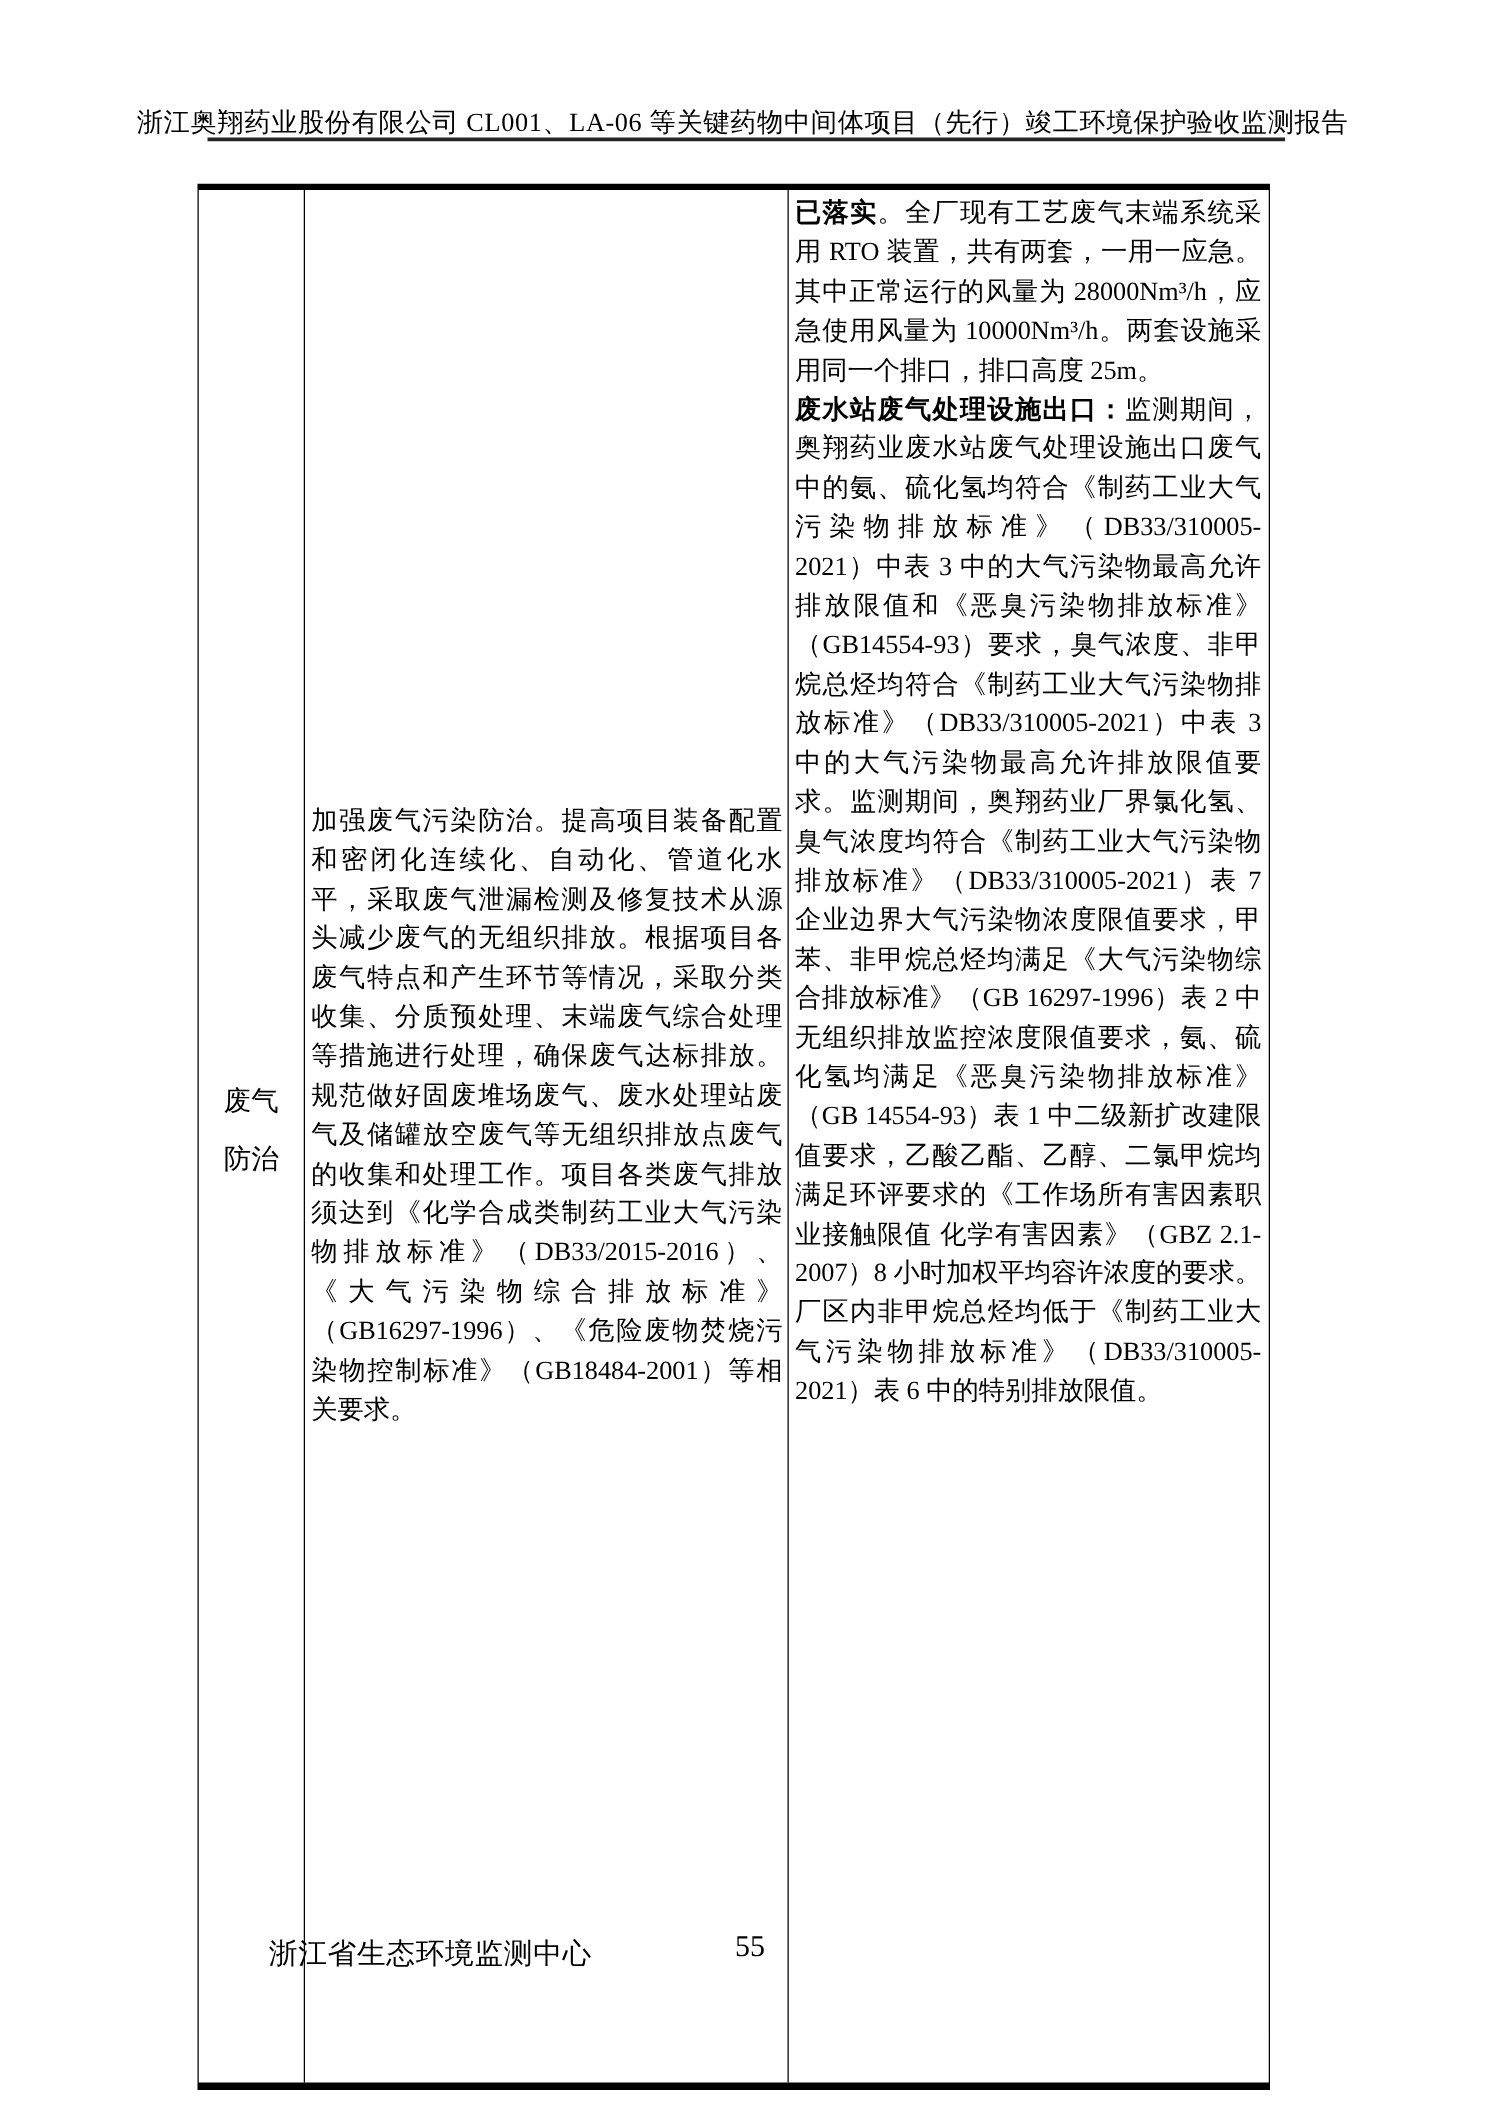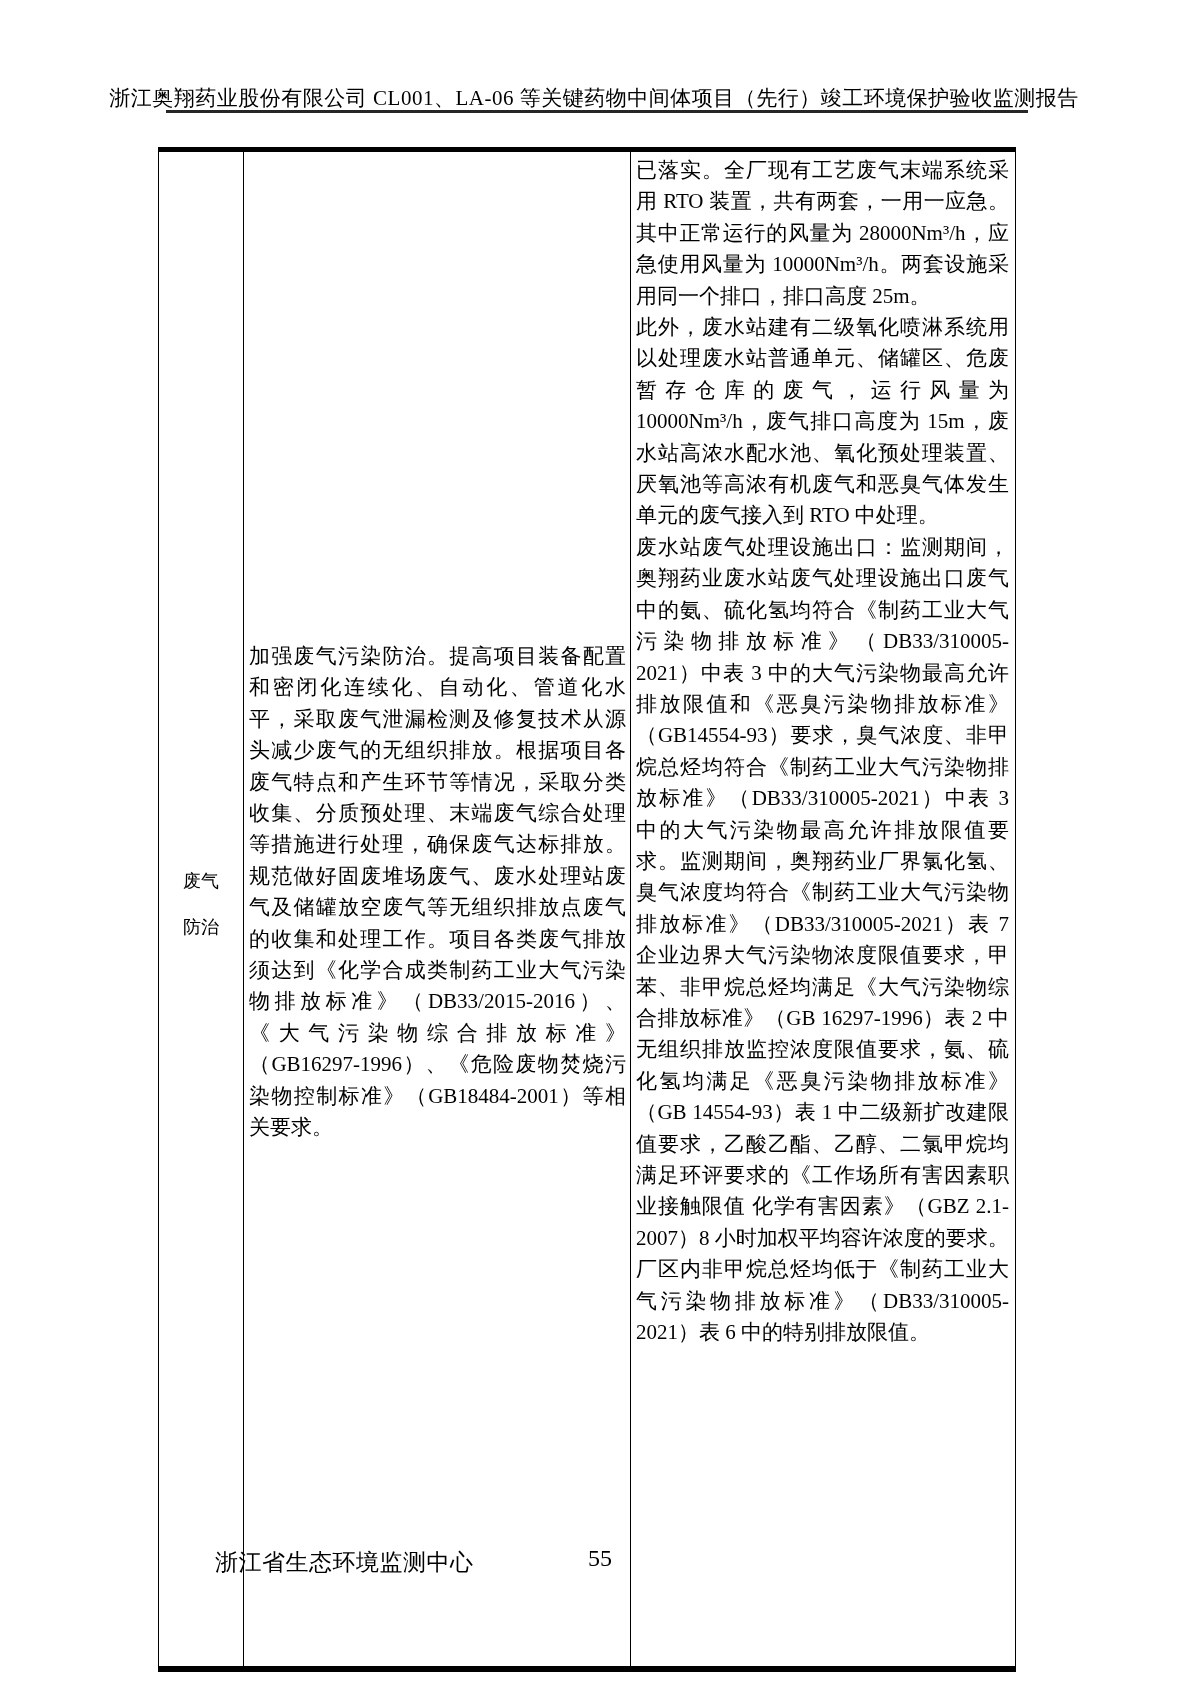--- a/index.html
+++ b/index.html
@@ -36,40 +36,40 @@
     border-right: 1.5px solid #000;
     display: flex;
     flex-direction: row;
   }
   .cell { box-sizing: border-box; overflow: hidden; }
   .cell-category {
     width: 85px;
     border-right: 1.5px solid #000;
     padding-top: 706px;
     text-align: center;
-    font-size: 18px;
+    font-size: 22px;
     line-height: 46px;
   }
   .cell-requirement {
     width: 387px;
     border-right: 1.5px solid #000;
     padding: 489px 4px 0 5px;
     font-size: 21px;
     line-height: 31.4px;
     text-align: justify;
   }
   .cell-implementation {
     flex: 1;
     padding: 3px 6px 0 5px;
     font-size: 21px;
     line-height: 31.4px;
     text-align: justify;
   }
   .cell-implementation p { margin: 0; padding: 0; }
-  .cell-implementation b { font-weight: normal; margin-top: 40px; }
+  .cell-implementation b { font-weight: bold; margin-top: 40px; }
   .footer-org {
     position: absolute;
     top: 1547px; left: 215px;
     font-size: 23px;
     letter-spacing: 0.5px;
   }
   .footer-page {
     position: absolute;
     top: 1545px; left: 588px;
     font-size: 24px;
@@ -83,21 +83,20 @@
 <div class="header-rule"></div>
 
 <div class="doc-table">
   <div class="cell cell-category">
     <div>废气</div>
     <div>防治</div>
   </div>
   <div class="cell cell-requirement">加强废气污染防治。提高项目装备配置和密闭化连续化、自动化、管道化水平，采取废气泄漏检测及修复技术从源头减少废气的无组织排放。根据项目各废气特点和产生环节等情况，采取分类收集、分质预处理、末端废气综合处理等措施进行处理，确保废气达标排放。规范做好固废堆场废气、废水处理站废气及储罐放空废气等无组织排放点废气的收集和处理工作。项目各类废气排放须达到《化学合成类制药工业大气污染物排放标准》（DB33/2015-2016）、《大气污染物综合排放标准》（GB16297-1996）、《危险废物焚烧污染物控制标准》（GB18484-2001）等相关要求。</div>
   <div class="cell cell-implementation">
       <p><b>已落实</b>。全厂现有工艺废气末端系统采用 RTO 装置，共有两套，一用一应急。其中正常运行的风量为 28000Nm³/h，应急使用风量为 10000Nm³/h。两套设施采用同一个排口，排口高度 25m。</p>
-      <p>此外，废水站建有二级氧化喷淋系统用以处理废水站普通单元、储罐区、危废暂存仓库的废气，运行风量为 10000Nm³/h，废气排口高度为 15m，废水站高浓水配水池、氧化预处理装置、厌氧池等高浓有机废气和恶臭气体发生单元的废气接入到 RTO 中处理。</p>
       <p><b>废水站废气处理设施出口：</b>监测期间，奥翔药业废水站废气处理设施出口废气中的氨、硫化氢均符合《制药工业大气污染物排放标准》（DB33/310005-2021）中表 3 中的大气污染物最高允许排放限值和《恶臭污染物排放标准》（GB14554-93）要求，臭气浓度、非甲烷总烃均符合《制药工业大气污染物排放标准》（DB33/310005-2021）中表 3 中的大气污染物最高允许排放限值要求。监测期间，奥翔药业厂界氯化氢、臭气浓度均符合《制药工业大气污染物排放标准》（DB33/310005-2021）表 7 企业边界大气污染物浓度限值要求，甲苯、非甲烷总烃均满足《大气污染物综合排放标准》（GB 16297-1996）表 2 中无组织排放监控浓度限值要求，氨、硫化氢均满足《恶臭污染物排放标准》（GB 14554-93）表 1 中二级新扩改建限值要求，乙酸乙酯、乙醇、二氯甲烷均满足环评要求的《工作场所有害因素职业接触限值 化学有害因素》（GBZ 2.1-2007）8 小时加权平均容许浓度的要求。</p>
       <p>厂区内非甲烷总烃均低于《制药工业大气污染物排放标准》（DB33/310005-2021）表 6 中的特别排放限值。</p>
     </div>
 </div>
 
 <div class="footer-org">浙江省生态环境监测中心</div>
 
 <div class="footer-page">55</div>
 
 </body></html>

